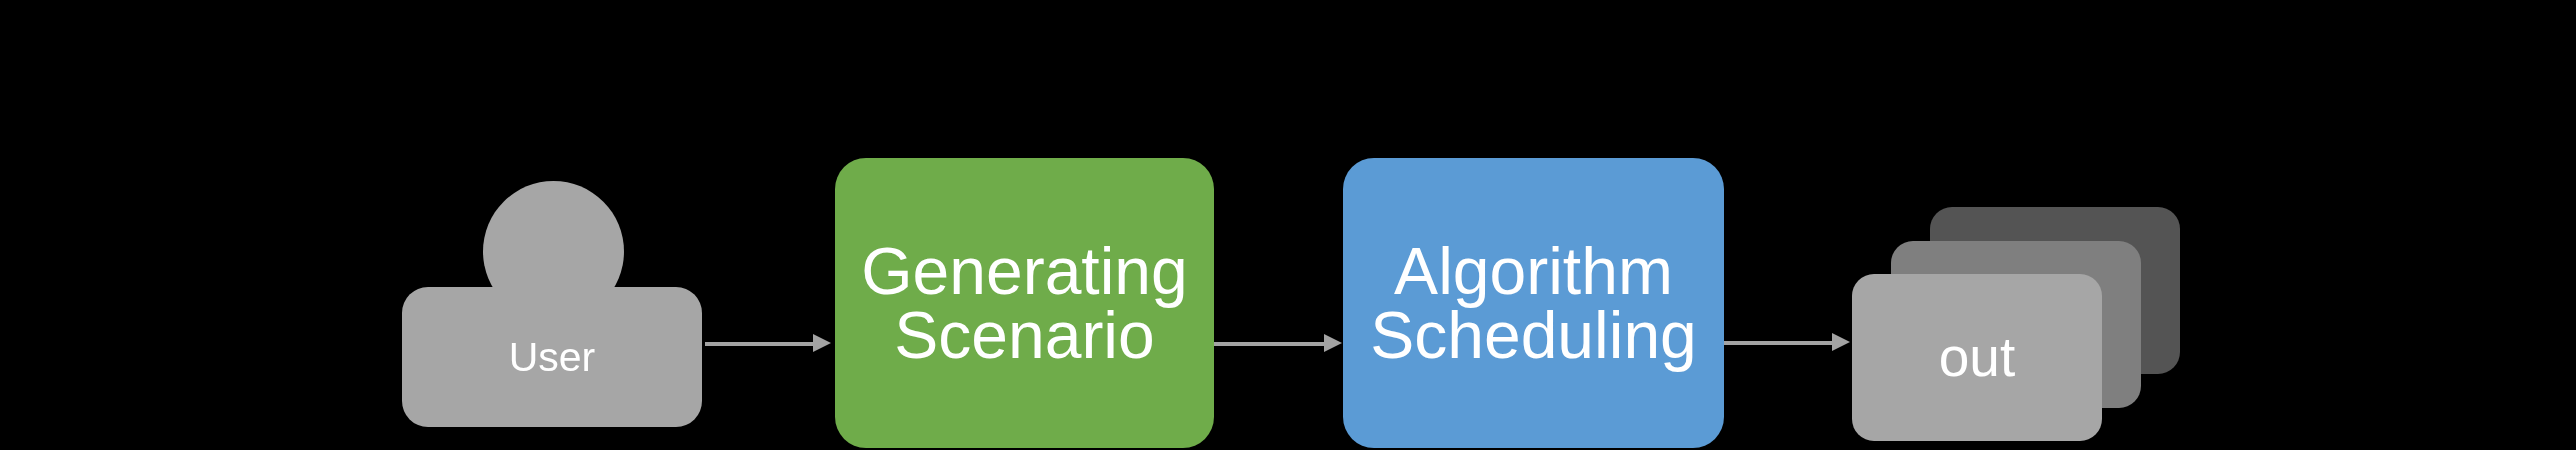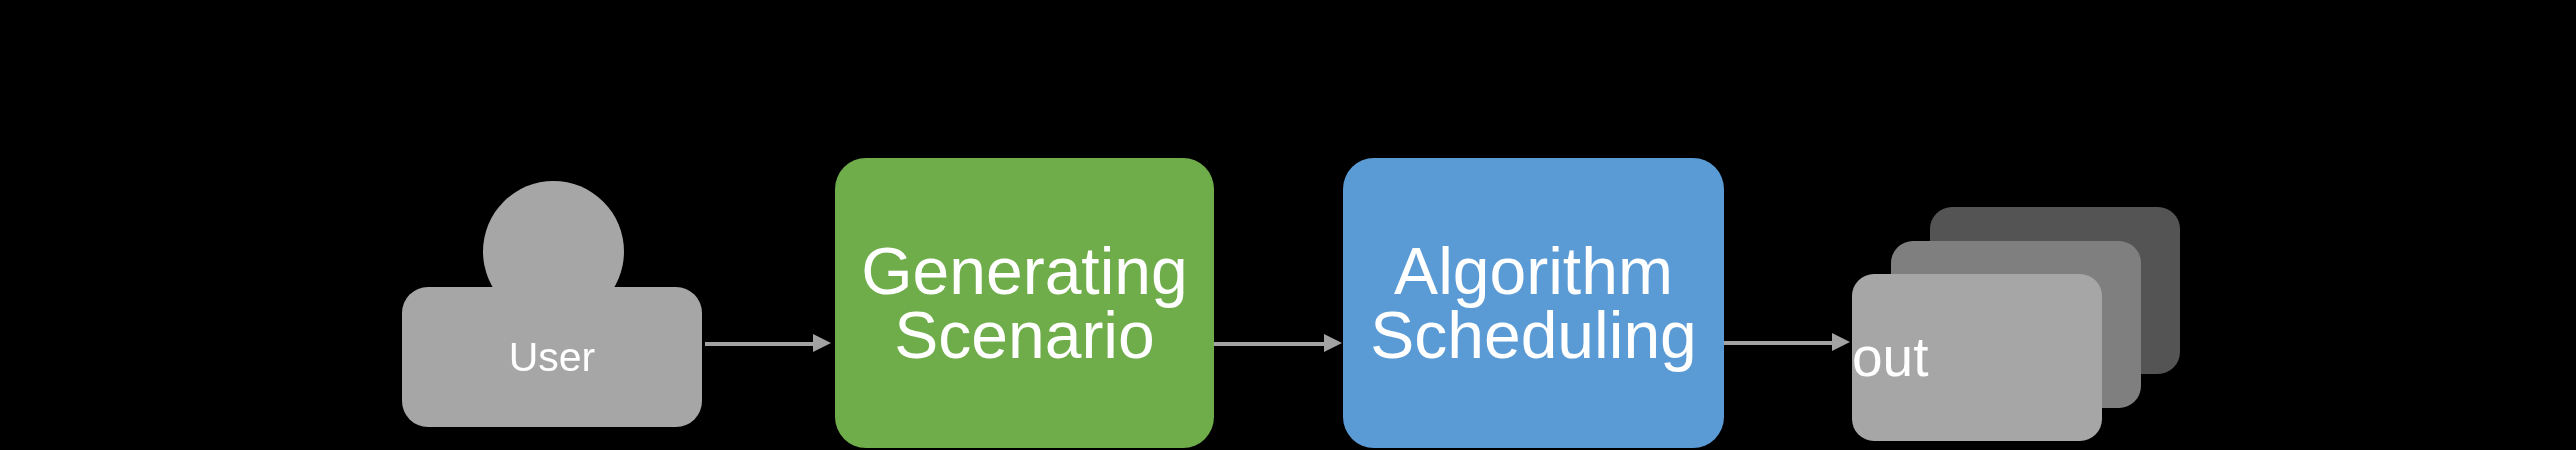--- a/index.html
+++ b/index.html
@@ -57,21 +57,21 @@
 
   
   .out-box {
     width: 250px; height: 167px;
     border-radius: 22px;
   }
   .out-back   { left: 1930px; top: 207px; background: #545454; z-index: 1; }
   .out-middle { left: 1891px; top: 241px; background: #7f7f7f; z-index: 2; }
   .out-front  {
     left: 1852px; top: 274px; background: #a6a6a6; z-index: 3;
-    display: flex; align-items: center; 
+    display: flex; align-items: center; justify-content: center;
   }
   .out-label {
     color: #ffffff;
     font-size: 55px;
     line-height: 1;
   }
 
   
   .arrow {
     height: 19px;

